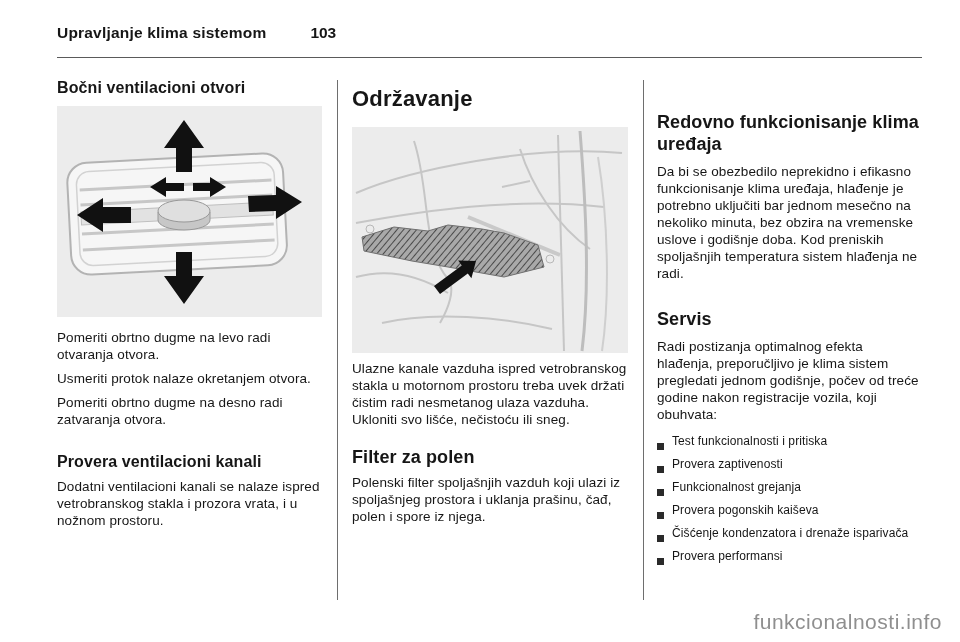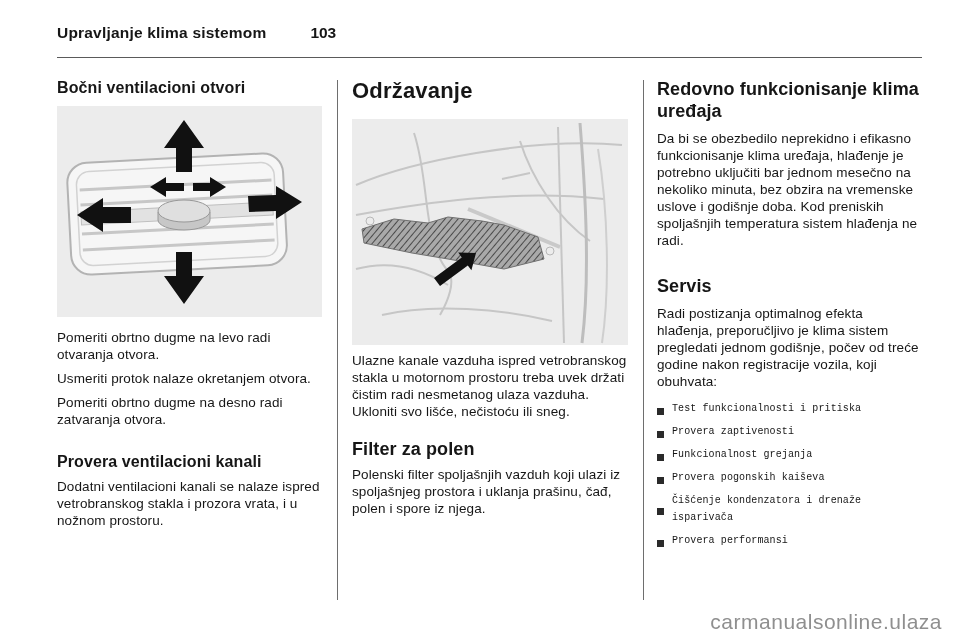--- a/index.html
+++ b/index.html
@@ -8,43 +8,43 @@
   .page-header{position:absolute;top:24px;left:57px;right:38px;display:flex;
         justify-content:flex-start;align-items:baseline;gap:44px;}
   .page-header .title{font-size:15.5px;font-weight:bold;letter-spacing:.2px;}
   .page-header .pageno{font-size:15.5px;font-weight:bold;}
   .header-rule{position:absolute;top:57px;left:57px;right:38px;height:1px;background:#5a5a5a;}
   .vdiv{position:absolute;top:80px;height:520px;width:1px;background:#6e6e6e;}
   .vdiv.d1{left:337px;}
   .vdiv.d2{left:643px;}
   .col{position:absolute;top:78px;}
   .col-left{left:57px;width:265px;}
-  .col-mid{left:352px;width:276px;}
+  .col-mid{left:352px;width:276px;margin-top:8px;}
   .col-right{left:657px;width:265px;}
   h1,h2,h3,p{margin:0;}
   .h1{font-size:22px;font-weight:bold;line-height:26px;margin-bottom:8px;letter-spacing:.2px;}
-  .h2{font-size:18px;font-weight:bold;line-height:22px;letter-spacing:.1px;}
+  .h2{font-size:18px;font-weight:bold;line-height:22px;letter-spacing:.1px;margin-top:33px;}
   .h3{font-size:16px;font-weight:bold;line-height:19px;letter-spacing:.1px;}
   .body-text{font-size:13.5px;line-height:17px;letter-spacing:.1px;}
   .fig{display:block;background:#ececec;}
   .fig-vent{width:265px;height:211px;margin-top:9px;}
   .fig-intake{width:276px;height:226px;margin-top:15px;}
   .col-left .body-text{margin-top:7px;}
   .col-left .body-text.first{margin-top:12px;}
   .col-left .h3.second{margin-top:24px;}
   .col-mid .h2.sub1{margin-top:0;}
   .col-mid .body-text.p1{margin-top:7px;}
   .col-mid .h2.sub2{margin-top:18px;}
   .col-mid .body-text.p2{margin-top:6px;}
   .col-right .body-text.p1{margin-top:8px;}
   .col-right .h2.servis{margin-top:26px;}
   .col-right .body-text.p2{margin-top:8px;}
   .bullet-list{list-style:none;margin:10px 0 0 0;padding:0;}
-  .bullet-list li{display:flex;align-items:center;margin-bottom:6px;
-        font-size:10px;line-height:17px;letter-spacing:.1px;font-family:Liberation Mono, monospace;}
+  .bullet-list li{display:flex;align-items:flex-end;margin-bottom:6px;
+        font-size:12px;line-height:17px;letter-spacing:.1px;}
   .bullet-square{flex:0 0 auto;width:7px;height:7px;background:#2a2a2a;margin:5px 8px 0 0;}
   .watermark{position:absolute;right:18px;bottom:8px;font-size:21px;color:#8f8f8f;
         letter-spacing:.5px;}
 </style>
 </head>
 <body>
 
 <div class="page">
 
   <div class="page-header">
@@ -155,14 +155,14 @@
         <span class="bullet-square"></span>
         <span>Čišćenje kondenzatora i drenaže isparivača</span>
       </li>
       <li>
         <span class="bullet-square"></span>
         <span>Provera performansi</span>
       </li>
     </ul>
   </div>
 
-  <div class="watermark">carmanualsonline.ulaza</div>
+  <div class="watermark">funkcionalnosti.info</div>
 </div>
 
 </body></html>

